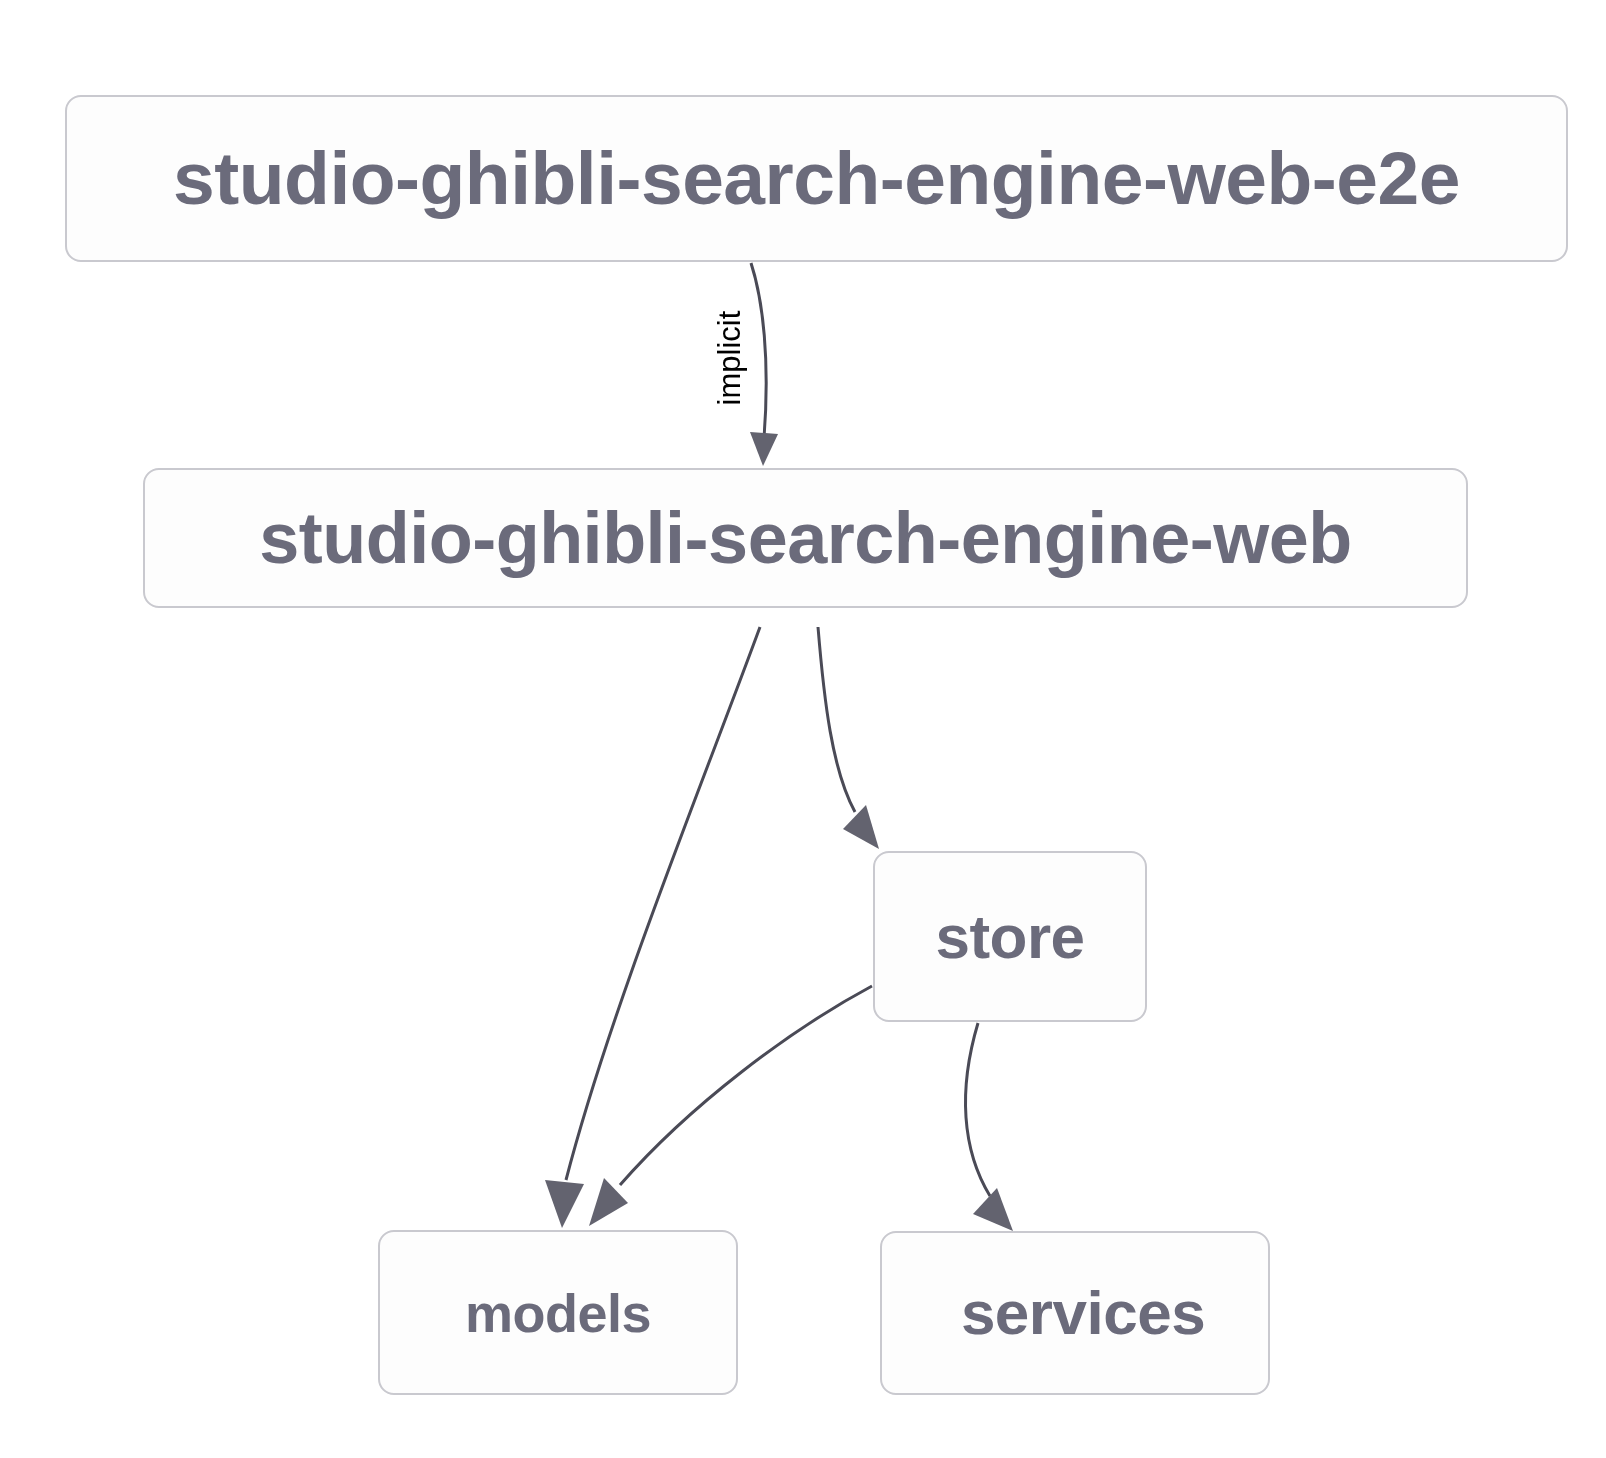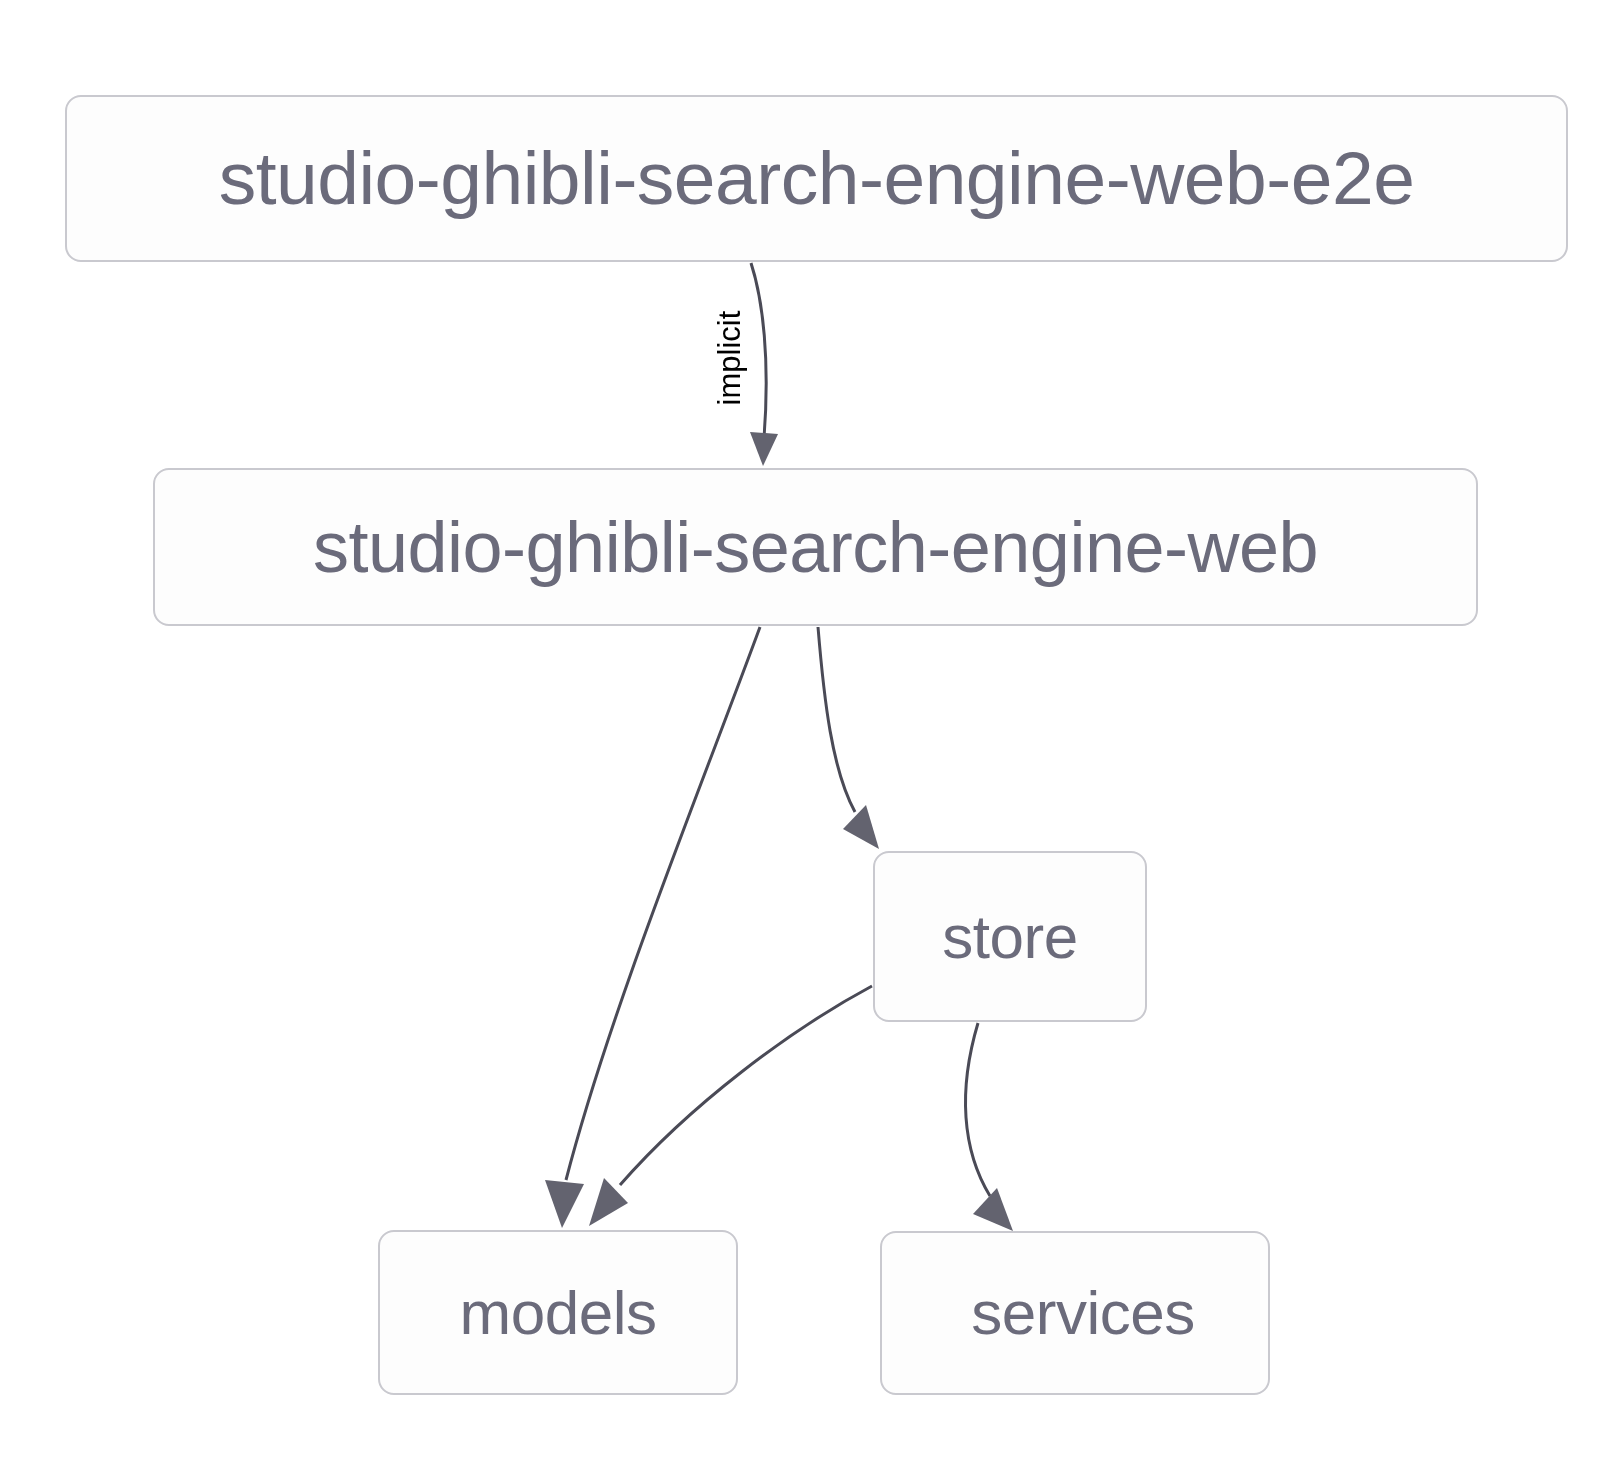--- a/index.html
+++ b/index.html
@@ -32,39 +32,39 @@
     position: absolute;
     box-sizing: border-box;
     background: #fdfdfd;
     border: 2px solid #c9c9cf;
     border-radius: 16px;
     display: flex;
     align-items: center;
     justify-content: center;
     color: #6b6b7b;
     font-family: "Liberation Sans", sans-serif;
-    font-weight: 400;
+    font-weight: 700;
     white-space: nowrap;
     letter-spacing: -0.5px;
   }
   .node-label {
     display: block;
     line-height: 1;
   }
   #node-web-e2e { left: 65px;  top: 95px;   width: 1503px; height: 167px; }
   #node-web-e2e .node-label { font-size: 75px; }
 
-  #node-web     { left: 153px; top: 468px;  width: 1325px; height: 158px; }
+  #node-web     { left: 143px; top: 468px;  width: 1325px; height: 140px; }
   #node-web     .node-label { font-size: 72px; }
 
   #node-store   { left: 873px; top: 851px;  width: 274px;  height: 171px; }
   #node-store   .node-label { font-size: 62px; }
 
   #node-models  { left: 378px; top: 1230px; width: 360px;  height: 165px; }
-  #node-models  .node-label { font-size: 62px; }
+  #node-models  .node-label { font-size: 54px; }
 
   #node-services{ left: 880px; top: 1231px; width: 390px;  height: 164px; }
   #node-services .node-label { font-size: 62px; margin-left: 16px; }
 
   .edge-path {
     fill: none;
     stroke: #4a4a56;
     stroke-width: 3;
   }
   .edge-arrow {

